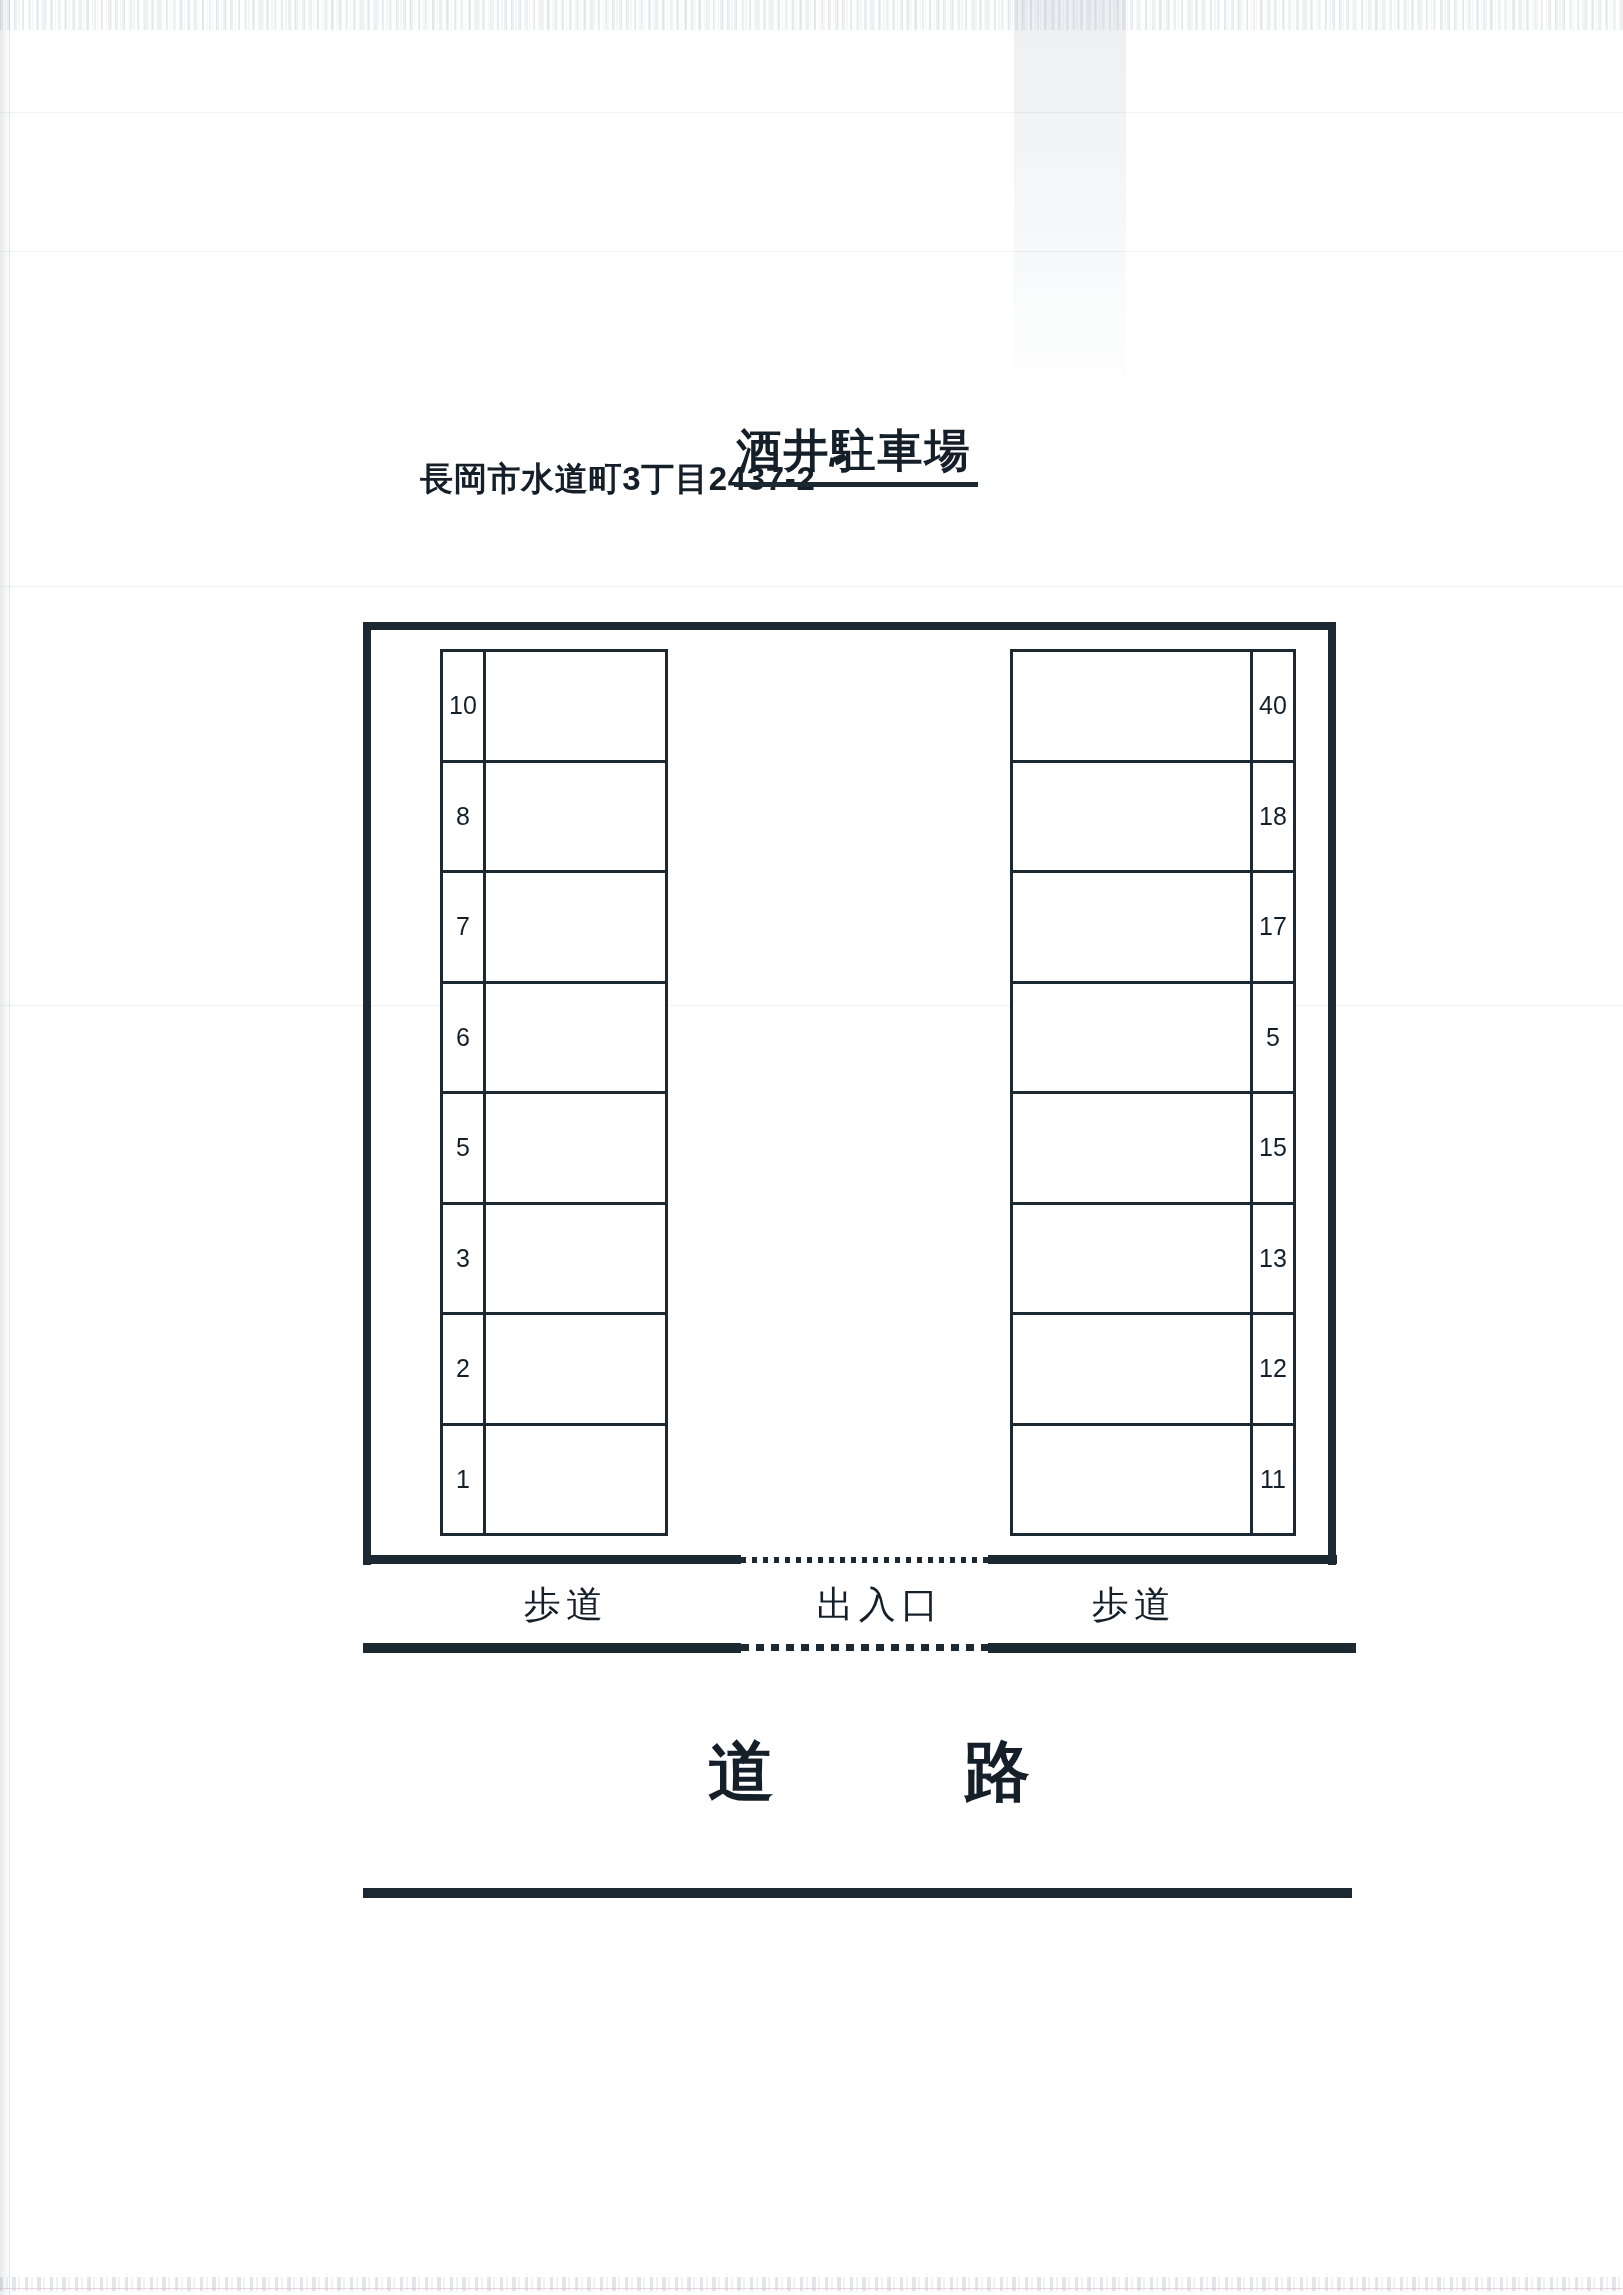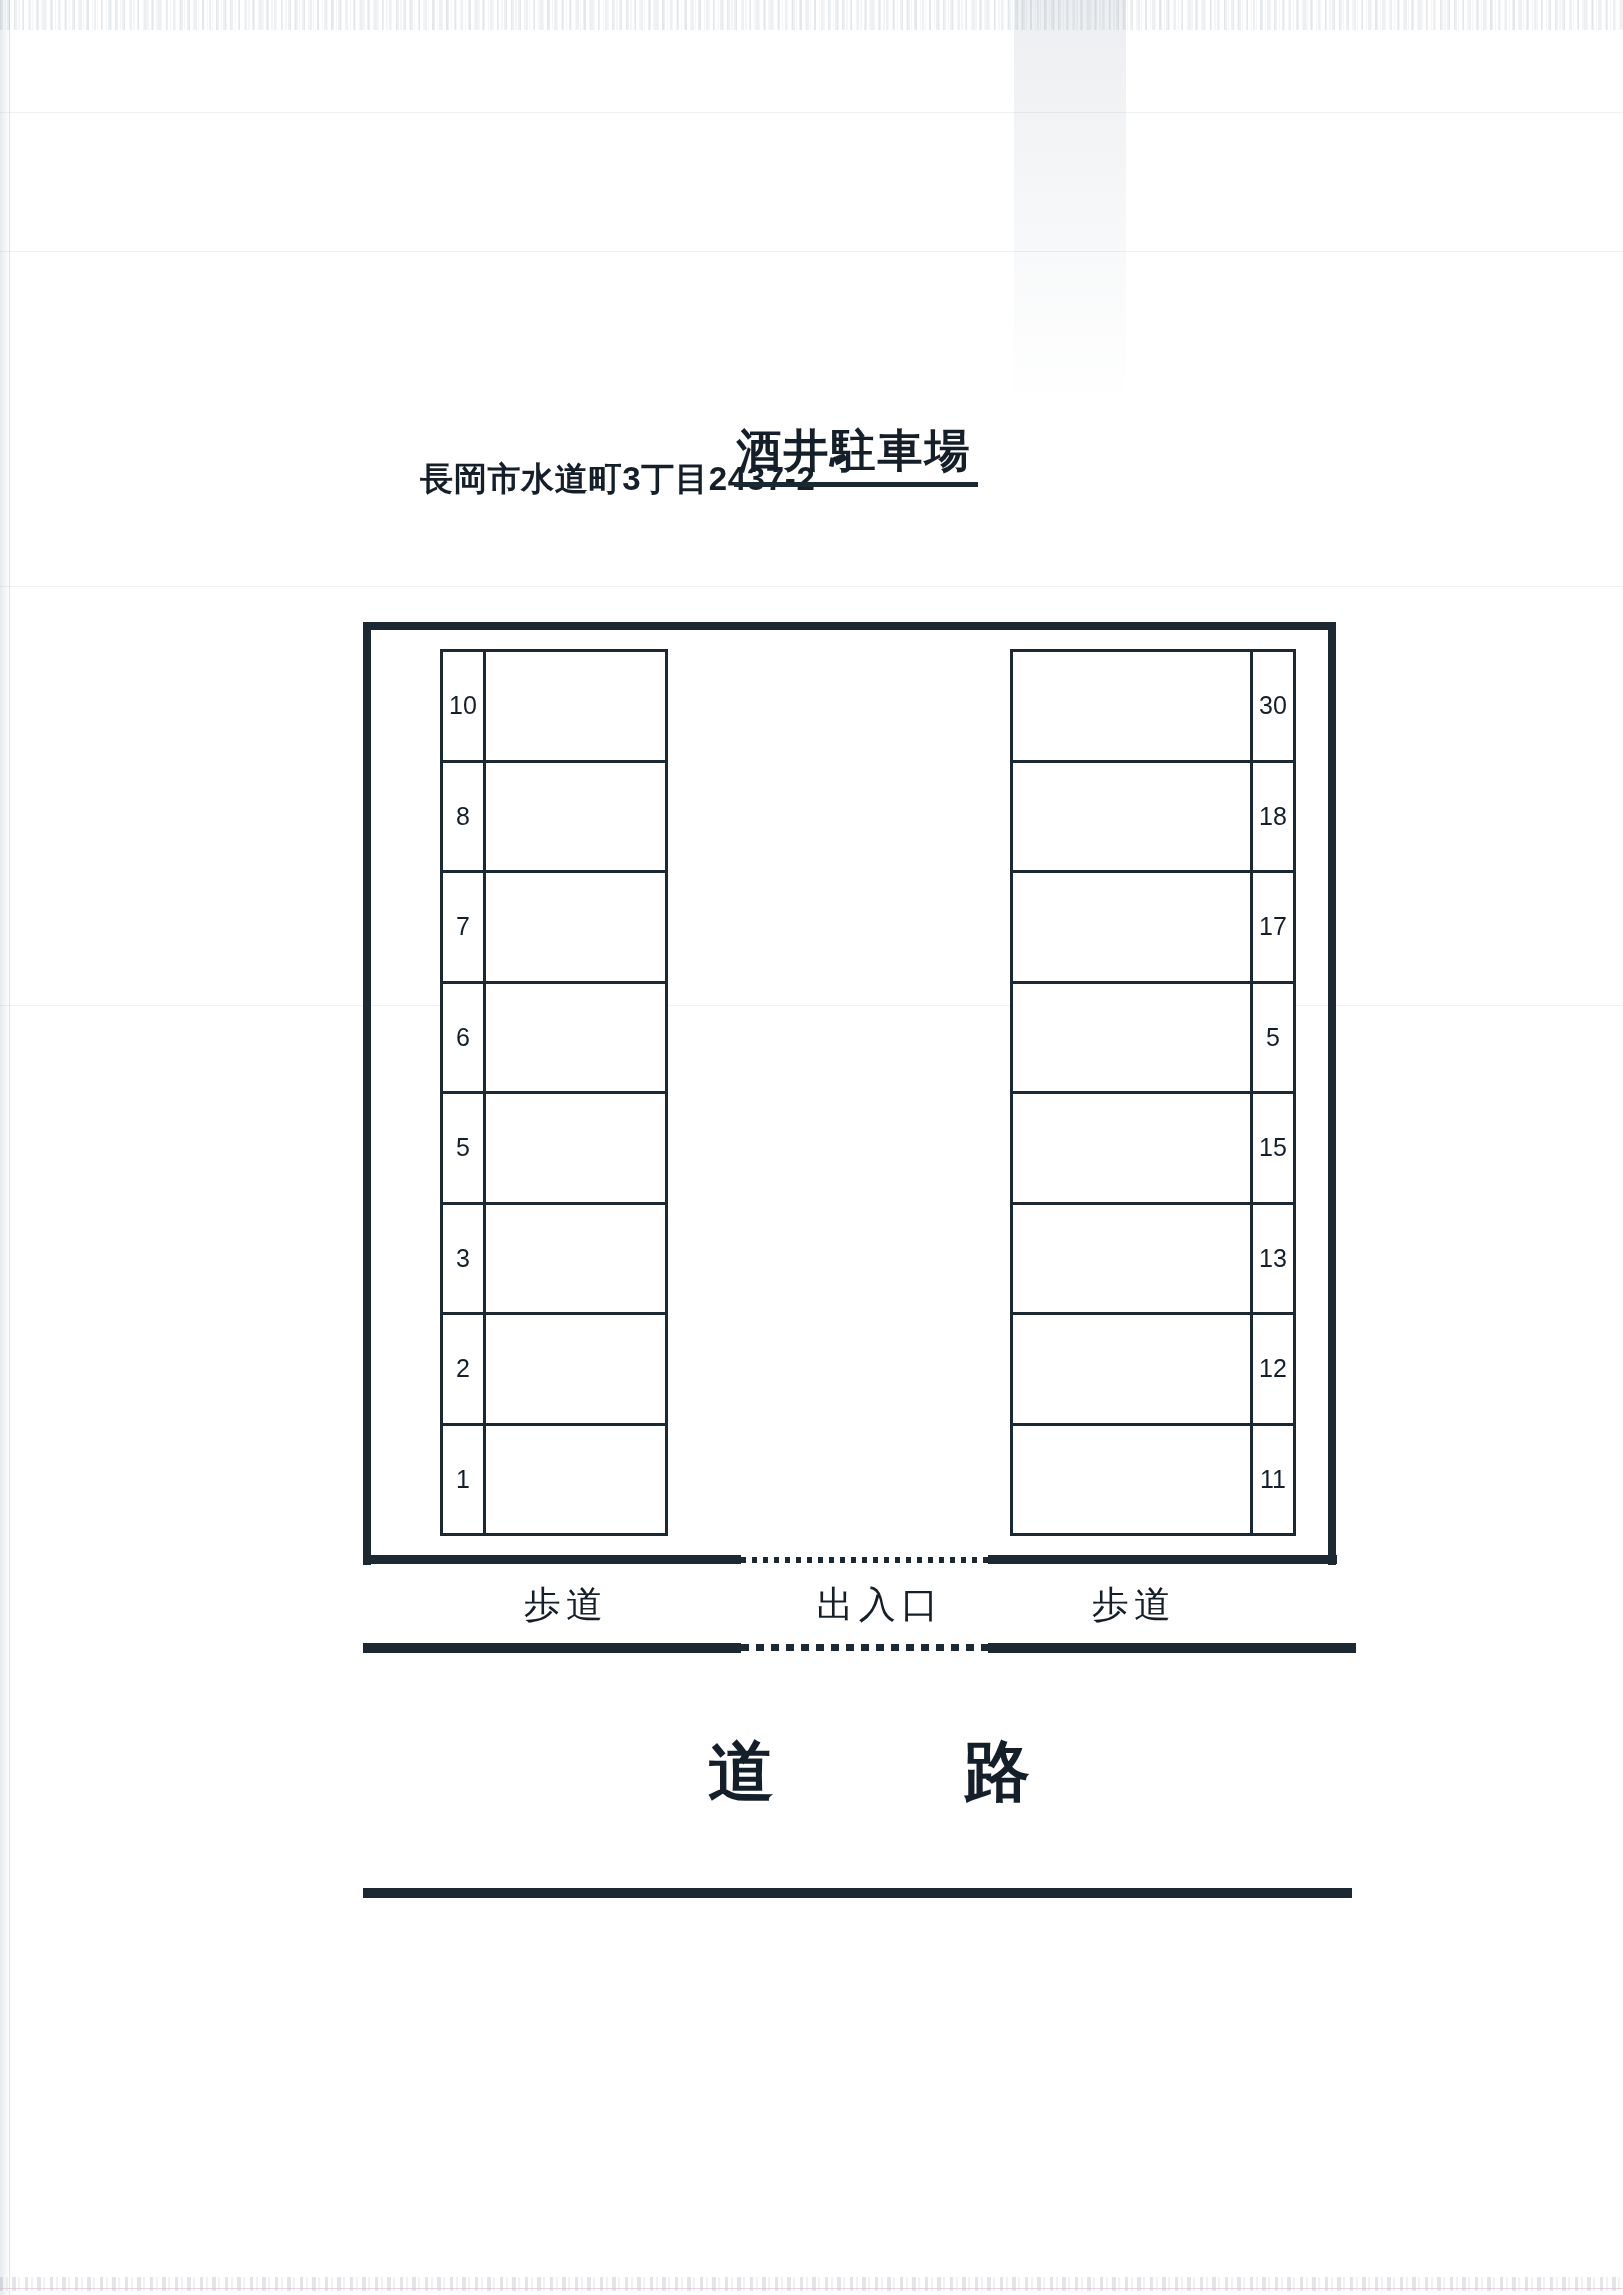--- a/index.html
+++ b/index.html
@@ -136,21 +136,21 @@
         <div class="space-cell"></div>
       </div>
       <div class="stall-row">
         <div class="num-cell">1</div>
         <div class="space-cell"></div>
       </div>
     </div>
   <div class="stall-table right-table" id="right-table">
       <div class="stall-row">
         <div class="space-cell"></div>
-        <div class="num-cell">30</div>
+        <div class="num-cell">40</div>
       </div>
       <div class="stall-row">
         <div class="space-cell"></div>
         <div class="num-cell">18</div>
       </div>
       <div class="stall-row">
         <div class="space-cell"></div>
         <div class="num-cell">17</div>
       </div>
       <div class="stall-row">

